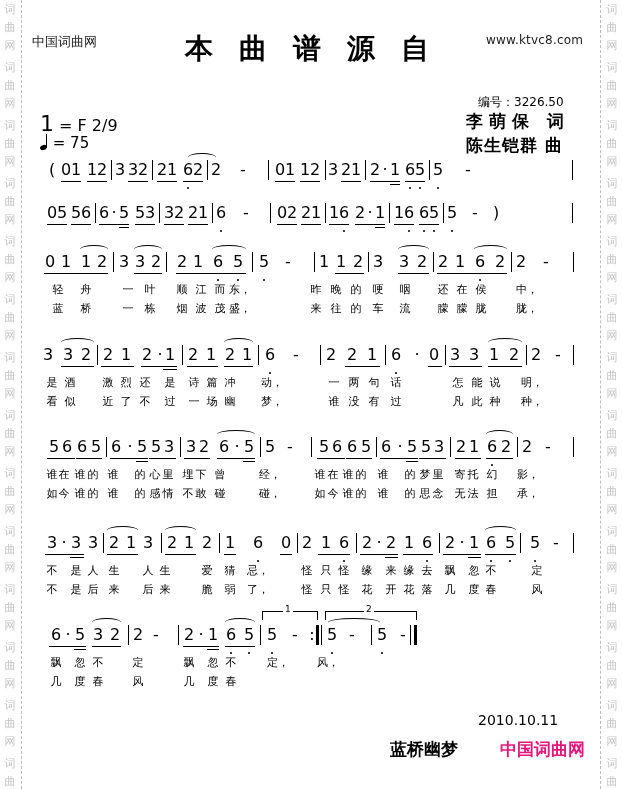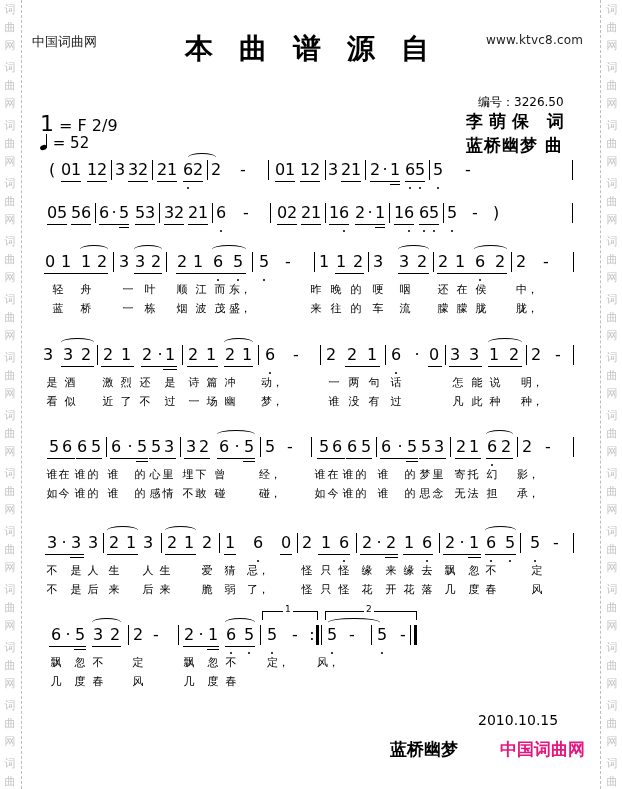--- a/index.html
+++ b/index.html
@@ -127,26 +127,26 @@
     <div class="wm-char" style="top: 734px;">网</div>
     <div class="wm-char" style="top: 756px;">词</div>
     <div class="wm-char" style="top: 774px;">曲</div>
   </div>
 
 <div class="site-left">中国词曲网</div>
 <div class="title">本曲谱源自</div>
 <div class="site-right">www.ktvc8.com</div>
 <div class="serial">编号：3226.50</div>
 <div class="lyricist">李萌保 词</div>
-<div class="composer">蓝桥幽梦  曲</div>
+<div class="composer">陈生铠群  曲</div>
 <div class="key">
   <span class="big">1</span><span> = F  2/9</span>
 </div>
 <div class="tempo">
-  <span class="note-icon"><span class="head"></span><span class="stem"></span></span><span> = 52</span>
+  <span class="note-icon"><span class="head"></span><span class="stem"></span></span><span> = 75</span>
 </div>
 
 <div id="score">
     <div class="system" style="top: 160px;">
       <div class="n" style="left: 52px; top: 1px;">(</div>
       <div class="n" style="left: 66px; top: 1px;">0</div>
       <div class="n" style="left: 76px; top: 1px;">1</div>
       <div class="n" style="left: 92px; top: 1px;">1</div>
       <div class="n" style="left: 102px; top: 1px;">2</div>
       <div class="bar" style="left: 111px; top: 0px;"></div>
@@ -699,15 +699,15 @@
       <div class="dbar" style="left: 414px; top: 0px;"></div>
       <div class="volta" style="left: 262px; top: -14px; width: 54px;">
         <span style="left: 20px;">1</span>
       </div>
       <div class="volta" style="left: 325px; top: -14px; width: 90px;">
         <span style="left: 38px;">2</span>
       </div>
     </div>
   </div>
 
-<div class="date">2010.10.15</div>
+<div class="date">2010.10.11</div>
 <div class="source">蓝桥幽梦</div>
 <div class="source-site">中国词曲网</div>
 
 </body></html>

